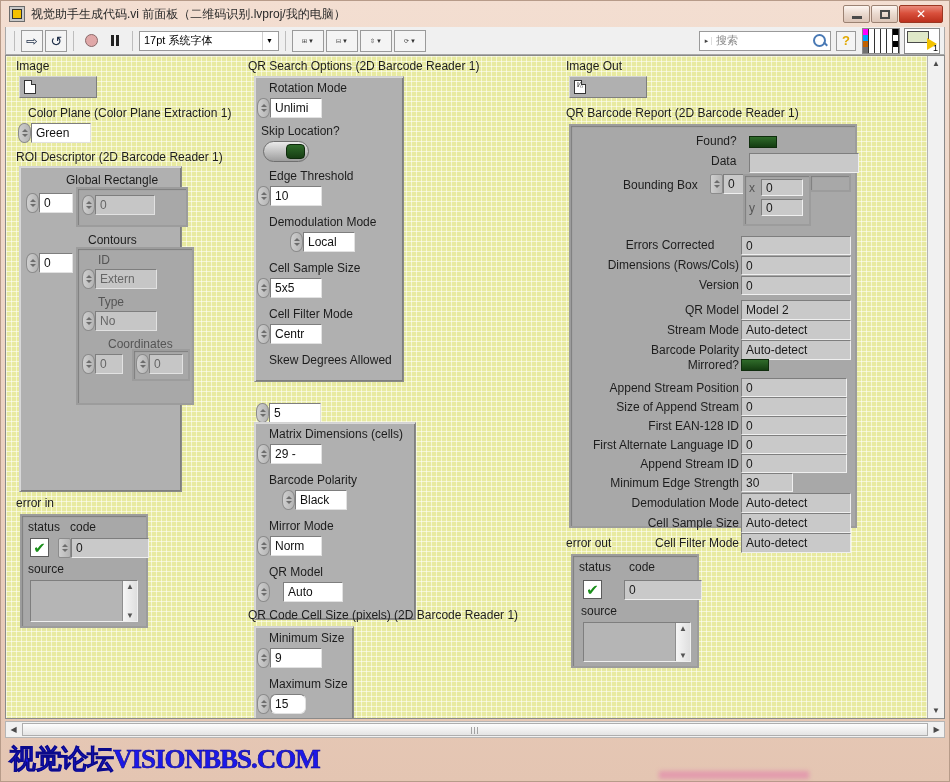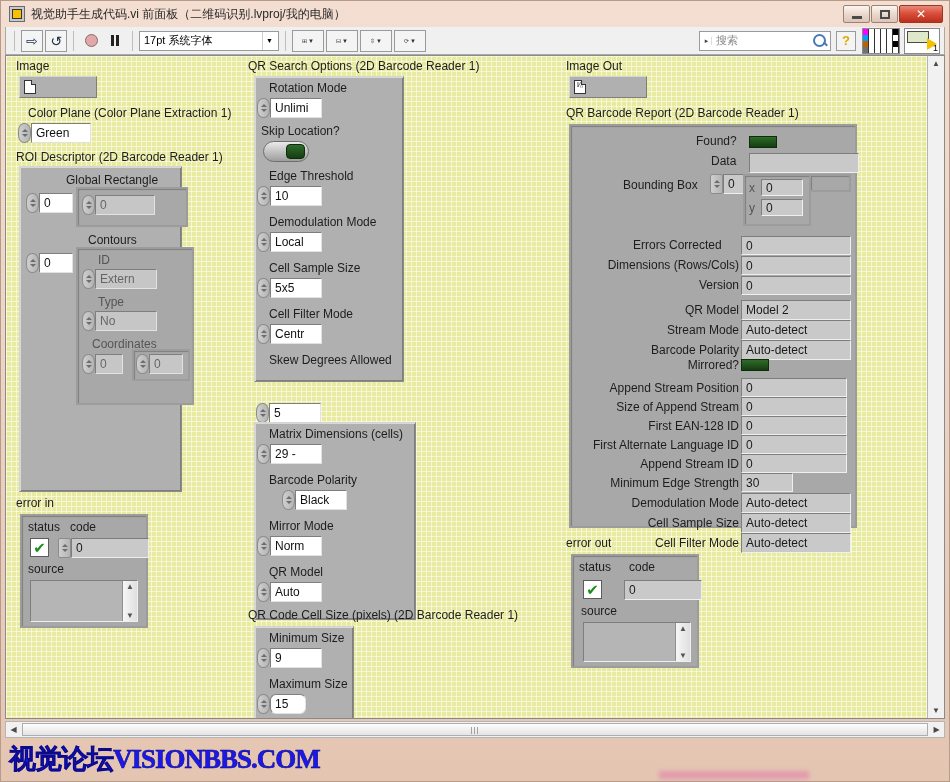--- a/index.html
+++ b/index.html
@@ -541,21 +541,21 @@
             <span class="fld grey" style="width:62px;">Extern</span>
           </div>
           <div class="inner-lbl dim" style="left:20px; top:46px;">Type</div>
           <div class="ctl" style="left:4px; top:62px;">
             <span class="spin">
                 <i class="up"></i>
                 <i class="dn"></i>
               </span>
             <span class="fld grey" style="width:62px;">No</span>
           </div>
-          <div class="inner-lbl dim" style="left:14px; top:88px;">Coordinates</div>
+          <div class="inner-lbl dim" style="left:30px; top:88px;">Coordinates</div>
           <div class="ctl" style="left:4px; top:105px;">
             <span class="spin">
                 <i class="up"></i>
                 <i class="dn"></i>
               </span>
             <span class="fld grey" style="width:28px;">0</span>
           </div>
           <div class="cluster sunken" style="left:54px; top:100px; width:58px; height:32px;">
             <div class="ctl" style="left:2px; top:3px;">
               <span class="spin">
@@ -609,21 +609,21 @@
         <div class="inner-lbl" style="left:14px; top:92px;">Edge Threshold</div>
         <div class="ctl" style="left:2px; top:109px;">
           <span class="spin">
               <i class="up"></i>
               <i class="dn"></i>
             </span>
           <span class="fld" style="width:52px;">10</span>
         </div>
 
         <div class="inner-lbl" style="left:14px; top:138px;">Demodulation Mode</div>
-        <div class="ctl" style="left:2px; top:155px;">
+        <div class="ctl" style="left:2px; top:155px;padding-left:33px;">
           <span class="spin">
               <i class="up"></i>
               <i class="dn"></i>
             </span>
           <span class="fld" style="width:52px;">Local</span>
         </div>
 
         <div class="inner-lbl" style="left:14px; top:184px;">Cell Sample Size</div>
         <div class="ctl" style="left:2px; top:201px;">
           <span class="spin">
@@ -677,21 +677,21 @@
               <i class="dn"></i>
             </span>
           <span class="fld" style="width:52px;">Norm</span>
         </div>
         <div class="inner-lbl" style="left:14px; top:142px;">QR Model</div>
         <div class="ctl" style="left:2px; top:159px;">
           <span class="spin">
               <i class="up"></i>
               <i class="dn"></i>
             </span>
-          <span class="fld" style="width:52px;">Auto</span>
+          <span class="fld" style="width:60px;margin-left:13px;">Auto</span>
         </div>
       </div>
 
       <div class="lbl" style="left:242px; top:552px;">QR Code Cell Size (pixels) (2D Barcode Reader 1)</div>
       <div class="cluster raised" style="left:248px; top:570px; width:100px; height:106px;">
         <div class="inner-lbl" style="left:14px; top:4px;">Minimum Size</div>
         <div class="ctl" style="left:2px; top:21px;">
           <span class="spin">
               <i class="up"></i>
               <i class="dn"></i>
@@ -731,21 +731,21 @@
           <span class="fld ind" style="width:22px;">0</span>
         </div>
         <div class="cluster sunken" style="left:172px; top:48px; width:68px; height:52px;">
           <div class="inner-lbl dim" style="left:4px; top:5px;">x</div>
           <div class="fld ind" style="position:absolute; left:16px; top:3px; width:42px; height:17px;">0</div>
           <div class="inner-lbl dim" style="left:4px; top:25px;">y</div>
           <div class="fld ind" style="position:absolute; left:16px; top:23px; width:42px; height:17px;">0</div>
         </div>
         <div class="cluster sunken" style="left:238px; top:48px; width:42px; height:18px;"></div>
 
-        <div class="inner-lbl" style="left:62px; top:112px; width:110px; text-align:left;">Errors Corrected</div>
+        <div class="inner-lbl" style="left:44px; top:112px; width:110px; text-align:center;">Errors Corrected</div>
         <div class="fld ind" style="position:absolute; left:170px; top:110px; width:110px; height:19px;">0</div>
 
         <div class="inner-lbl" style="left:28px; top:132px; width:140px; text-align:right;">Dimensions (Rows/Cols)</div>
         <div class="fld ind" style="position:absolute; left:170px; top:130px; width:110px; height:19px;">0</div>
 
         <div class="inner-lbl" style="left:58px; top:152px; width:110px; text-align:right;">Version</div>
         <div class="fld ind" style="position:absolute; left:170px; top:150px; width:110px; height:19px;">0</div>
 
         <div class="inner-lbl" style="left:58px; top:177px; width:110px; text-align:right;">QR Model</div>
         <div class="fld ind" style="position:absolute; left:170px; top:174px; width:110px; height:20px;">Model 2</div>

